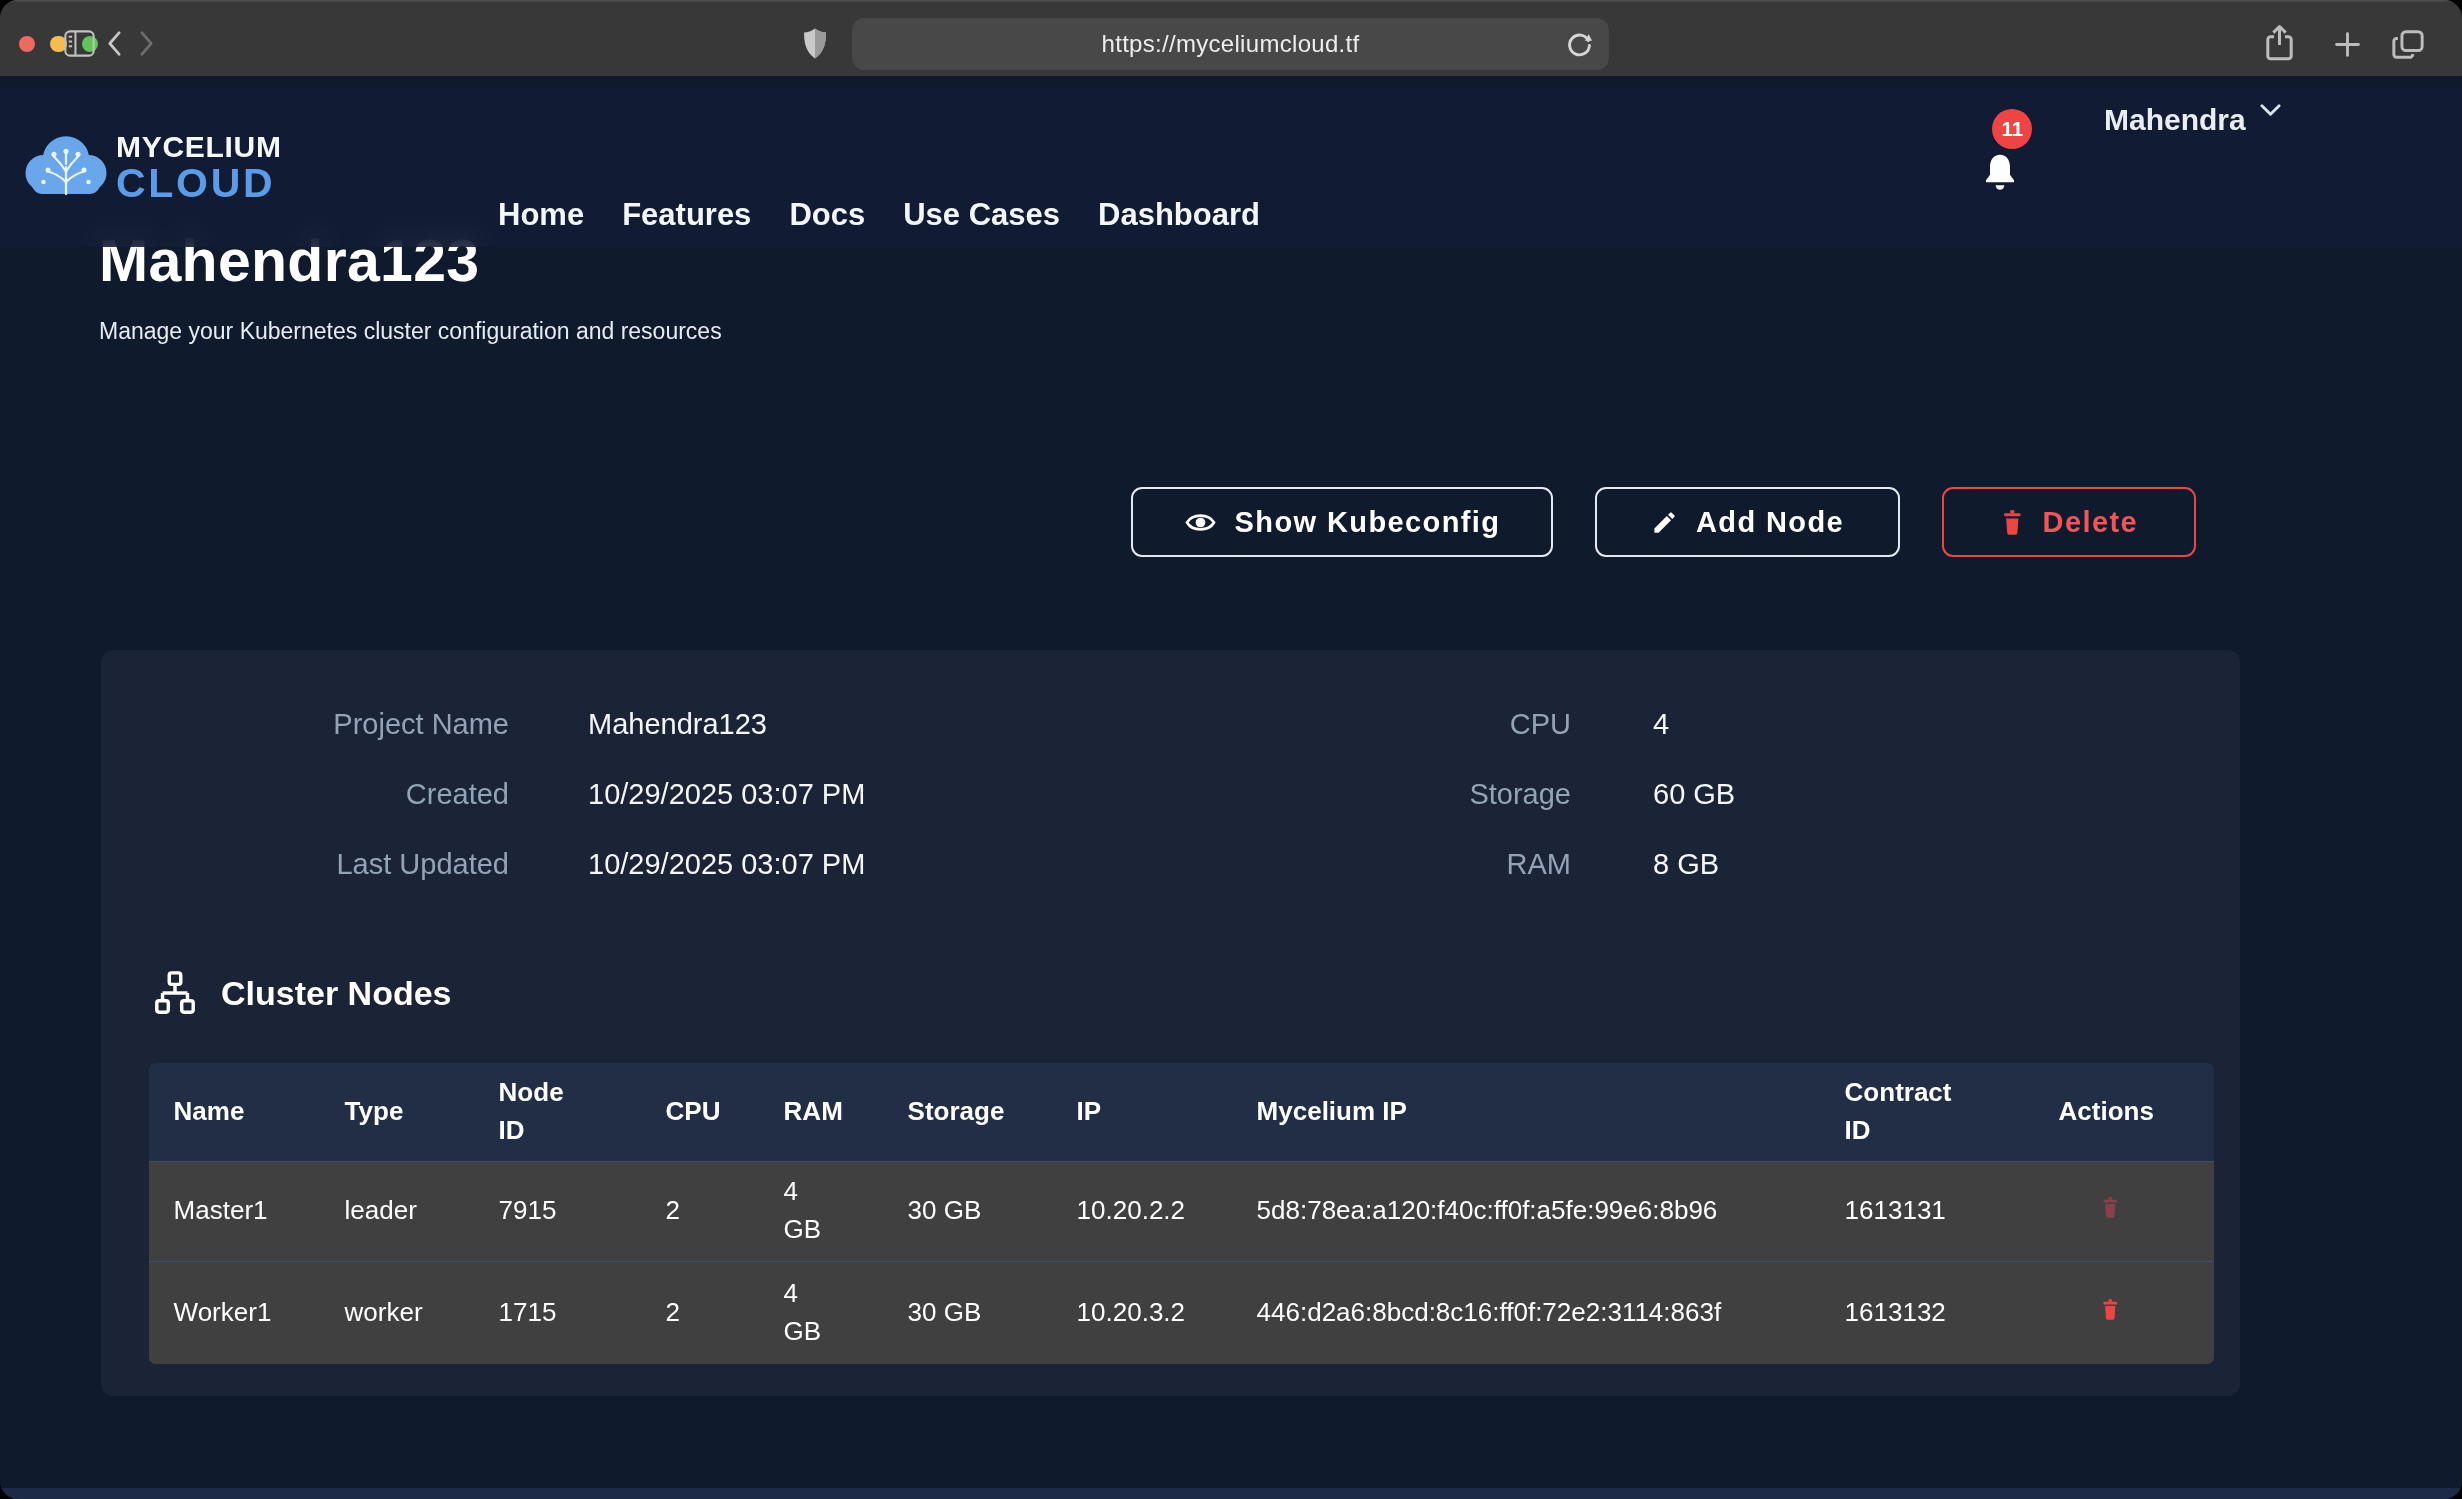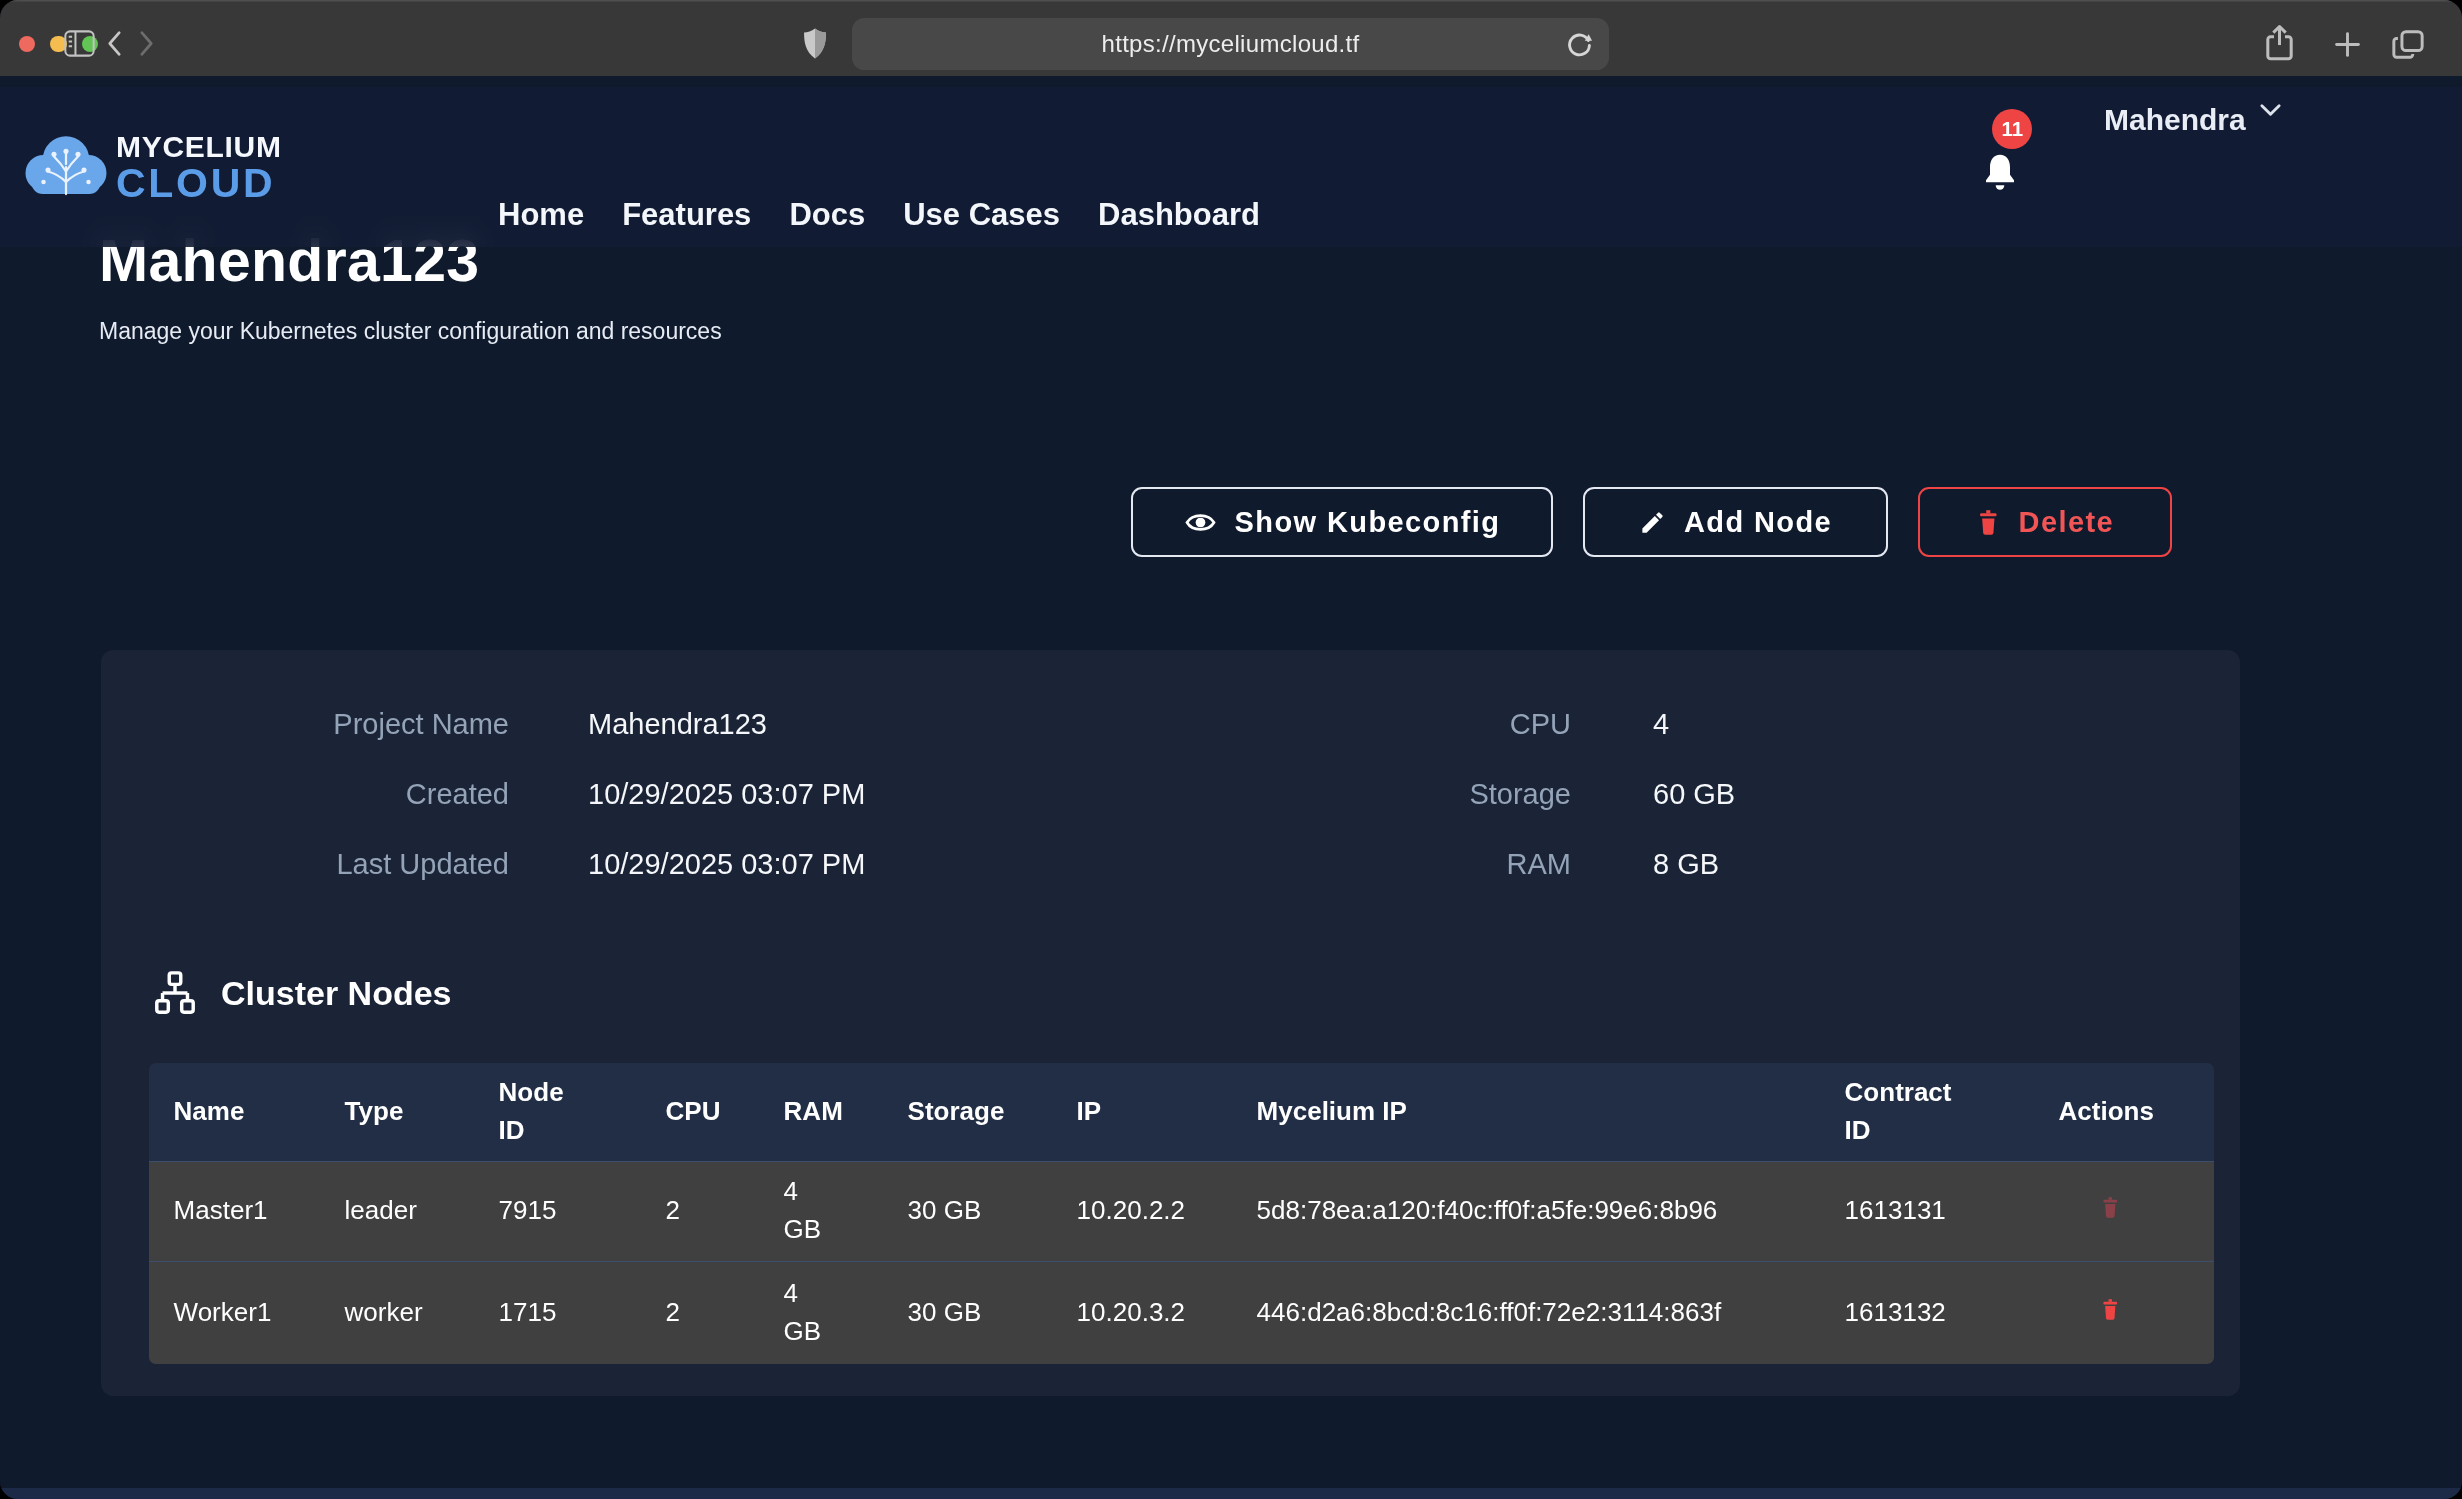--- a/index.html
+++ b/index.html
@@ -34,21 +34,21 @@
   .badge { position:absolute; left:16.4px; top:22px; min-width:40px; height:40px; border-radius:50%;
            background:#ef4444; color:#fff; font-size:20.5px; font-weight:700;
            display:flex; align-items:center; justify-content:center; }
   .user { position:absolute; left:2104px; top:0; height:160px; display:flex; align-items:flex-start; gap:13.7px; cursor:pointer;margin-top:16px; }
   .user-name { font-size:30px; font-weight:700; color:#e9eef6; }
 
   .page-title { position:absolute; left:99px; top:140px; font-size:59px; font-weight:800;
                 color:#ffffff; letter-spacing:0.3px; z-index:1; }
   .page-subtitle { position:absolute; left:99px; top:231px; font-size:23px; color:#e7ecf4; z-index:1; }
 
-  .btn-row { position:absolute; top:400px; left:1131px; display:flex; gap:30px; z-index:1; }
+  .btn-row { position:absolute; top:400px; left:1131px; display:flex; gap:42px; z-index:1; }
   .btn { height:70px; border-radius:11px; border:2.1px solid #e4e9f1; background:transparent;
          display:flex; align-items:center; justify-content:center; gap:18px;
          font-size:29px; font-weight:700; letter-spacing:1.4px; color:#ffffff; cursor:pointer;
          font-family:"Liberation Sans", sans-serif; }
   .btn-kube { width:422px; } .btn-add { width:305px; }
   .btn-delete { width:254px; border-color:#ef4444; color:#f25555; }
 
   .panel { position:absolute; left:101px; top:563px; width:2139px; height:746px;
            background:#1a2436; border-radius:12.3px; z-index:1; }
   .details-col { position:absolute; top:39px; }

